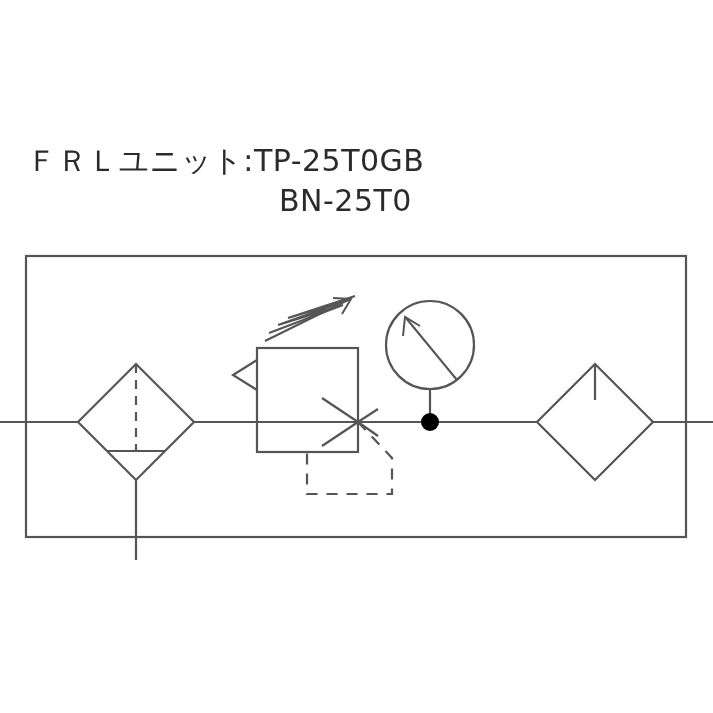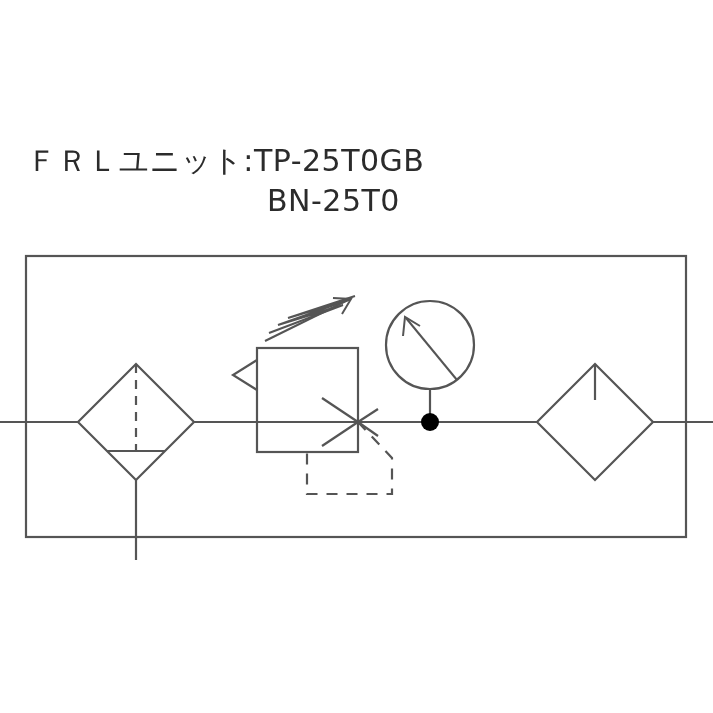--- a/index.html
+++ b/index.html
@@ -31,20 +31,21 @@
     color: #2b2b2b;
     line-height: 40px;
     white-space: pre;
     font-family: "DejaVu Sans", sans-serif;
   }
   .label-line-1 {
     padding-left: 27px;
   }
   .label-line-2 {
     padding-left: 267px;
+    margin-left: 12px;
   }
   #schematic {
     position: absolute;
     left: 0;
     top: 0;
     width: 713px;
     height: 713px;
   }
 </style>
 </head>

